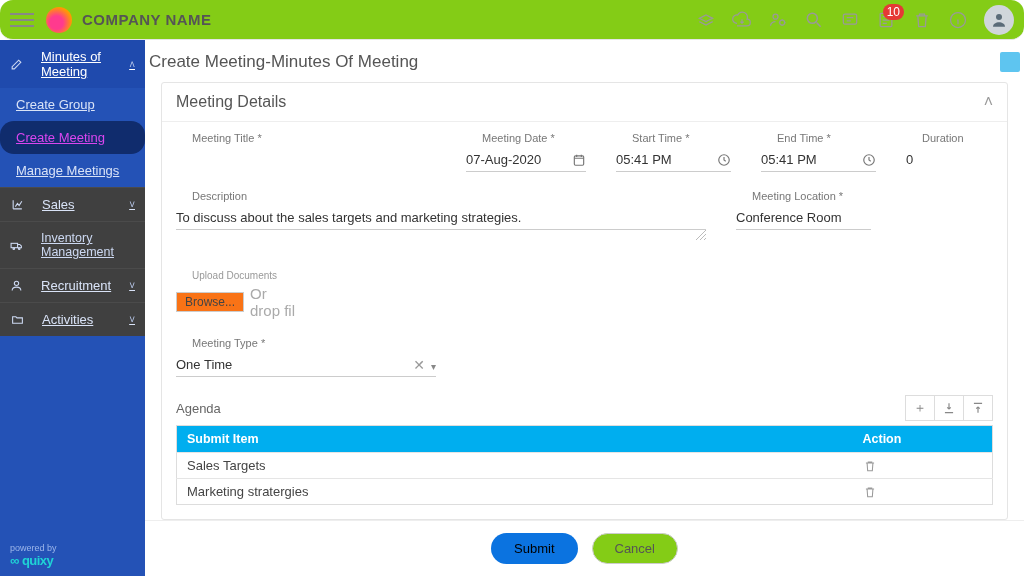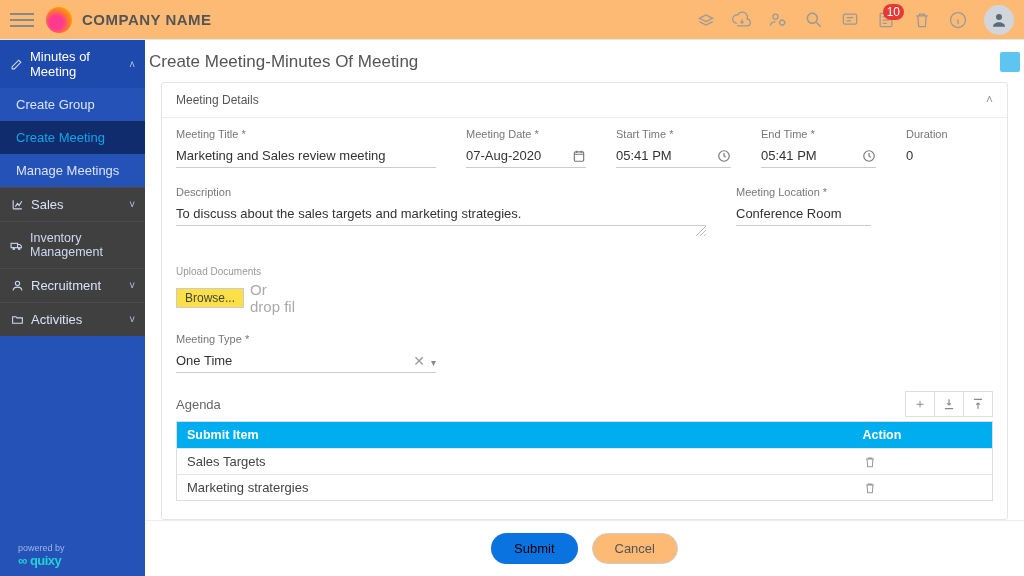--- a/index.html
+++ b/index.html
@@ -1,73 +1,73 @@
 <!DOCTYPE html>
 <html><head>
 <meta charset="utf-8">
 <style>
 * { box-sizing: border-box; margin: 0; padding: 0; }
 body { font-family: Arial, sans-serif; font-size: 13px; color: #333; background: #fff; width: 1024px; height: 576px; overflow: hidden; position: relative; }
-.topbar { height: 40px; border-bottom: 1px solid #e5e5e5; display: flex; align-items: center; padding: 0 10px; background: #fdba74; }
+.topbar { height: 40px; border-bottom: 1px solid #e5e5e5; display: flex; align-items: center; padding: 0 10px; background: #84cc16; border-radius: 13px; }
 .hamburger { width: 24px; height: 24px; display: flex; flex-direction: column; justify-content: center; gap: 4px; cursor: pointer; }
 .hamburger span { height: 2px; background: #888; }
 .logo-circle { width: 26px; height: 26px; border-radius: 50%; background: radial-gradient(circle at 40% 60%, #ff3a8e 30%, #ff9a00 70%); margin-left: 12px; }
 .company-name { font-weight: 700; font-size: 15px; color: #555; margin-left: 10px; letter-spacing: 0.5px; }
 .topbar-icons { margin-left: auto; display: flex; align-items: center; gap: 16px; color: #888; }
 .topbar-icons .ticon { width: 20px; height: 20px; display: flex; align-items: center; justify-content: center; cursor: pointer; position: relative; }
 .badge { position: absolute; top: -6px; right: -8px; background: #e53935; color: #fff; font-size: 12px; padding: 1px 4px; border-radius: 8px; }
 .avatar { width: 30px; height: 30px; border-radius: 50%; background: #d0d6db; display: flex; align-items: center; justify-content: center; color: #5a6b78; }
 .layout { display: flex; height: calc(100% - 40px); }
 .sidebar { width: 145px; background: #2452b6; color: #d9e3f7; display: flex; flex-direction: column; font-size: 13px; }
-.side-item { padding: 9px 10px; display: flex; align-items: center; gap: 7px; cursor: pointer; }
+.side-item { padding: 9px 10px; display: flex; align-items: center; gap: 18px; cursor: pointer; text-decoration: underline; }
 .side-item.header { background: #1f4aad; color: #fff; }
 .side-item.sub { padding-left: 16px; background: #2452b6; }
-.side-item.sub.active { background: #102c6d; color: #0ea5e9; }
+.side-item.sub.active { background: #102c6d; color: #d946ef; border-radius: 14px; }
 .side-item.section { background: #404040; border-top: 1px solid rgba(255,255,255,0.06); }
 .side-item.section.text-only { color: #cdd9f2; }
 .chev { margin-left: auto; font-size: 10px; color: #b8c8ea; }
 .side-ico { width: 14px; height: 14px; display:inline-flex; align-items:center; justify-content:center; color:#cdd9f2; }
-.powered { margin-top: auto; padding: 8px 18px; font-size: 9px; color: #9cb6ea; }
+.powered { margin-top: auto; padding: 8px 10px; font-size: 9px; color: #9cb6ea; }
 .powered-logo { color: #1fd3d6; font-weight: 700; font-size: 13px; letter-spacing: -0.5px; }
 .main { flex: 1; display: flex; flex-direction: column; background: #fff; overflow: hidden; }
 .page-title { padding: 12px 4px 10px; font-size: 17px; color: #555; display:flex; align-items:center; }
 .chat-bubble { margin-left:auto; width:20px; height:20px; background:#5ec5f0; border-radius:2px; position:relative; }
 .chat-bubble:after { content:''; position:absolute; bottom:-4px; right:4px; border:4px solid transparent; border-top-color:#5ec5f0; }
 .panel { margin: 0 16px; border: 1px solid #e5e5e5; border-radius: 3px; flex: 1; overflow-y: auto; }
-.panel-head { padding: 10px 14px; font-size: 12px; color: #555; display: flex; align-items: center; border-bottom: 1px solid #eee; }
+.panel-head { padding: 10px 14px; font-size: 16px; color: #555; display: flex; align-items: center; border-bottom: 1px solid #eee; }
 .panel-head .caret { margin-left: auto; color: #999; }
 .form-body { padding: 10px 14px 20px; }
 .row { display: flex; gap: 30px; margin-bottom: 18px; flex-wrap: wrap; }
 .field { display: flex; flex-direction: column; }
-.field label { font-size: 11px; color: #777; margin-bottom: 4px; }
+.field label { font-size: 11px; color: #777; margin-bottom: 4px; margin-left: 16px; }
 .field .input { border: none; border-bottom: 1px solid #ccc; padding: 4px 0; font-size: 13px; color: #333; background: transparent; outline: none; }
 .input-wrap { position: relative; display: flex; align-items: center; }
 .input-wrap .trail { position: absolute; right: 0; color: #888; font-size: 14px; }
 .desc .input { width: 100%; }
 .resize-handle { align-self: flex-end; width: 10px; height: 10px; }
 .upload-box { display:flex; gap:6px; align-items:center; }
-.browse-btn { border:1px solid #ccc; background:#fde047; padding:2px 8px; font-size:12px; color:#444; cursor:pointer; }
+.browse-btn { border:1px solid #ccc; background:#f97316; padding:2px 8px; font-size:12px; color:#444; cursor:pointer; }
 .drop-text { font-size: 15px; color: #aaa; }
 .meeting-type { width: 260px; }
 .clearx { color: #999; margin-right: 6px; cursor:pointer; }
 .dropdown-caret { color:#888; font-size:10px; }
 .section-head { display: flex; align-items: center; margin-bottom: 4px; }
 .section-head .label { font-size: 13px; color: #666; }
 .section-head .btns { margin-left: auto; display:flex; gap:0; }
 .sq-btn { width:30px; height:26px; border:1px solid #ddd; background:#fff; display:flex; align-items:center; justify-content:center; color:#888; cursor:pointer; margin-left:-1px; }
 .tbl { width: 100%; border: 1px solid #ddd; border-collapse: collapse; margin-bottom: 18px; }
 .tbl th { background: #00aeef; color: #fff; font-weight: 700; font-size: 12.5px; padding: 6px 10px; text-align: left; }
 .tbl th.action-col { width: 140px; }
 .tbl td { border-top: 1px solid #e5e5e5; padding: 5px 10px; font-size: 13px; color: #444; }
 .tbl td.action { text-align:center; color:#999; }
 .trash-ico { cursor:pointer; }
 .footer { height: 56px; display: flex; align-items: center; justify-content: center; gap: 14px; border-top: 1px solid #eee; }
 .btn { padding: 7px 22px; border-radius: 18px; font-size: 13px; cursor: pointer; border: 1px solid transparent; }
 .btn.primary { background: #0b73e0; color: #000000; }
-.btn.secondary { background: #fdba74; color: #555; border-color: #ccc; }
+.btn.secondary { background: #84cc16; color: #555; border-color: #ccc; }
 svg { display:block; }
 </style>
 </head>
 <body>
 
 <div class="topbar">
   <div class="hamburger">
       <span></span>
       <span></span>
       <span></span>
@@ -210,21 +210,20 @@
     <div class="panel">
       <div class="panel-head">
         <span>Meeting Details</span>
         <span class="caret">˄</span>
       </div>
       <div class="form-body">
 
         <div class="row">
           <div class="field" style="width:260px">
             <label>Meeting Title *</label>
-            <input class="input" value="Marketing and Sales review meeting" style="">
           </div>
           <div class="field" style="width:120px">
             <label>Meeting Date *</label>
             <div class="input-wrap">
               <input class="input" style="width: 100%;" value="07-Aug-2020">
               <span class="trail">
                   <svg width="14" height="14" viewBox="0 0 24 24" fill="none" stroke="#777" stroke-width="2">
                     <rect x="4" y="5" width="16" height="16" rx="2"></rect>
                     <path d="M4 9h16M8 3v4m8-4v4"></path>
                   </svg>

